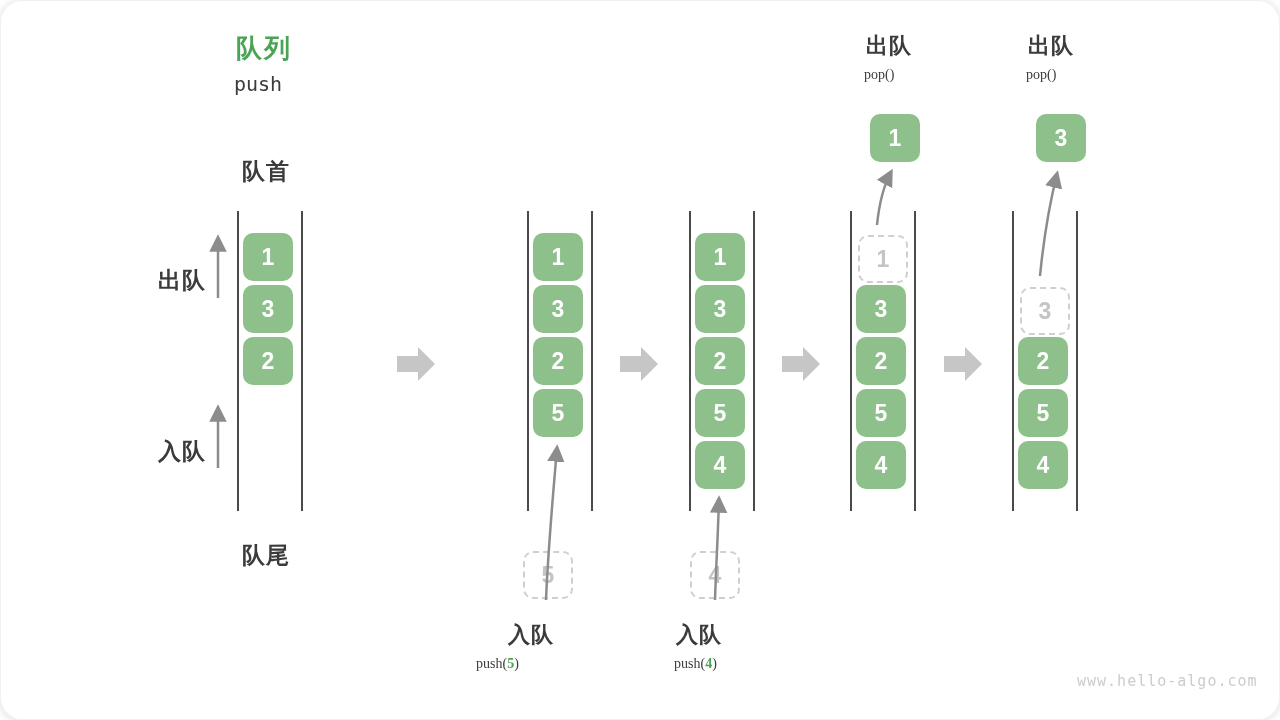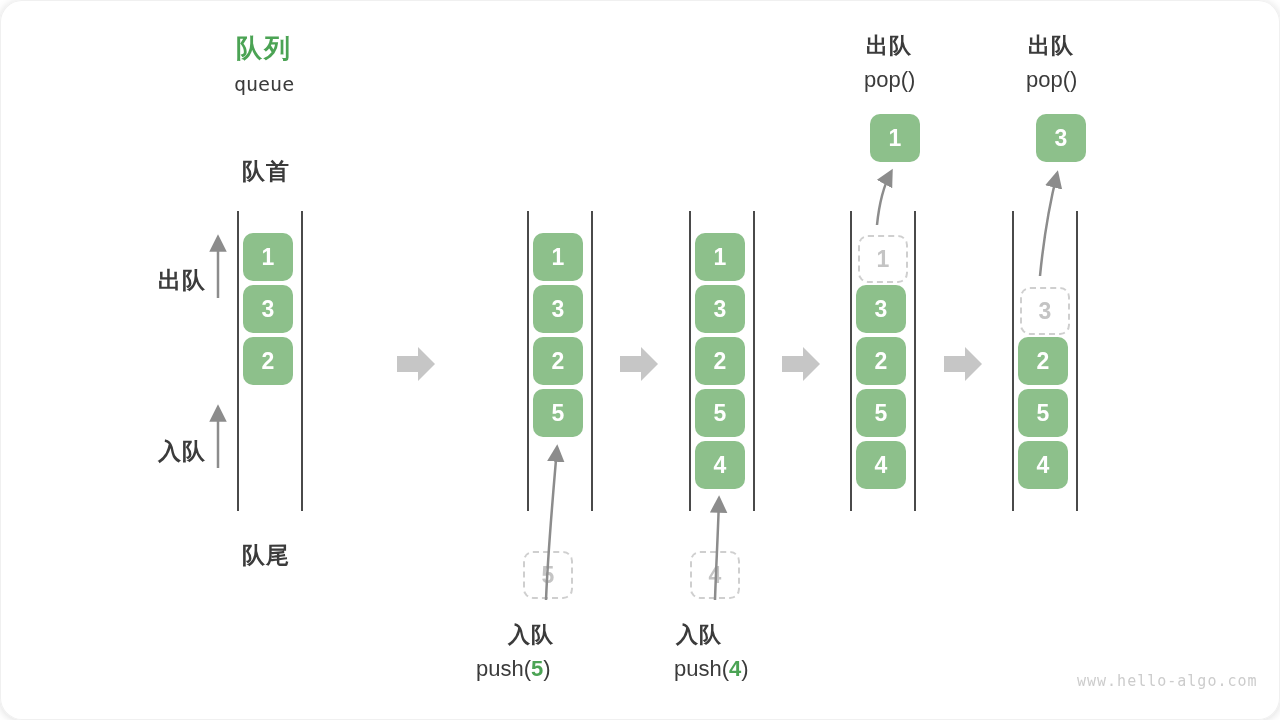--- a/index.html
+++ b/index.html
@@ -6,21 +6,21 @@
   #canvas{
     position:relative;width:1280px;height:720px;background:#ffffff;
     border-radius:22px;box-shadow:0 1px 8px rgba(0,0,0,.14), inset 0 0 0 1px #f0f0f0;
     overflow:hidden;font-family:"Liberation Sans",sans-serif;
   }
   .abs{position:absolute;}
   .zh{color:#3b3b3b;font-weight:700;font-size:23px;letter-spacing:1px;}
   .zh-med{color:#3b3b3b;font-weight:600;font-size:22px;letter-spacing:1px;}
   .title-zh{color:#4ba354;font-weight:700;font-size:26px;letter-spacing:2px;}
   .mono{font-family:"DejaVu Sans Mono","Liberation Mono",monospace;color:#3b3b3b;font-size:20px;}
-  .code{font-family:Liberation Sans, sans-serif;color:#3b3b3b;font-size:22px;}
+  .code{font-family:Liberation Serif, serif;color:#3b3b3b;font-size:14px;}
   .code .arg{color:#4ba354;font-weight:700;}
   .rails{border-left:2px solid #4a4a4a;border-right:2px solid #4a4a4a;width:62px;height:300px;top:211px;}
   .cell{
     width:50px;height:48px;border-radius:10px;background:#8dc08b;
     color:#fff;font-weight:700;font-size:23px;
     display:flex;align-items:center;justify-content:center;
   }
   .cell-dashed{
     width:46px;height:44px;border-radius:10px;background:#fff;
     border:2px dashed #cfcfcf;color:#c4c4c4;font-weight:700;font-size:23px;
@@ -30,21 +30,21 @@
   .watermark{font-family:"DejaVu Sans Mono","Liberation Mono",monospace;font-size:15px;color:#cccccc;letter-spacing:1px;}
   svg{display:block;}
   #arrow-layer{position:absolute;left:0;top:0;pointer-events:none;}
 </style>
 </head>
 <body>
 
 <div id="canvas">
 
   <div class="abs title-zh" style="left:236px;top:31px;">队列</div>
-  <div class="abs mono" style="left:234px;top:72px;">queue</div>
+  <div class="abs mono" style="left:234px;top:72px;">push</div>
 
   <div class="abs zh" style="left:242px;top:156px;font-family:Liberation Serif, serif;">队首</div>
   <div class="abs zh" style="left:242px;top:540px;">队尾</div>
 
   <div class="abs zh" style="left:158px;top:265px;">出队</div>
   <div class="abs zh" style="left:158px;top:436px;">入队</div>
 
   <div class="abs rails" style="left:237px;"></div>
   <div class="abs rails" style="left:527px;"></div>
   <div class="abs rails" style="left:689px;"></div>

